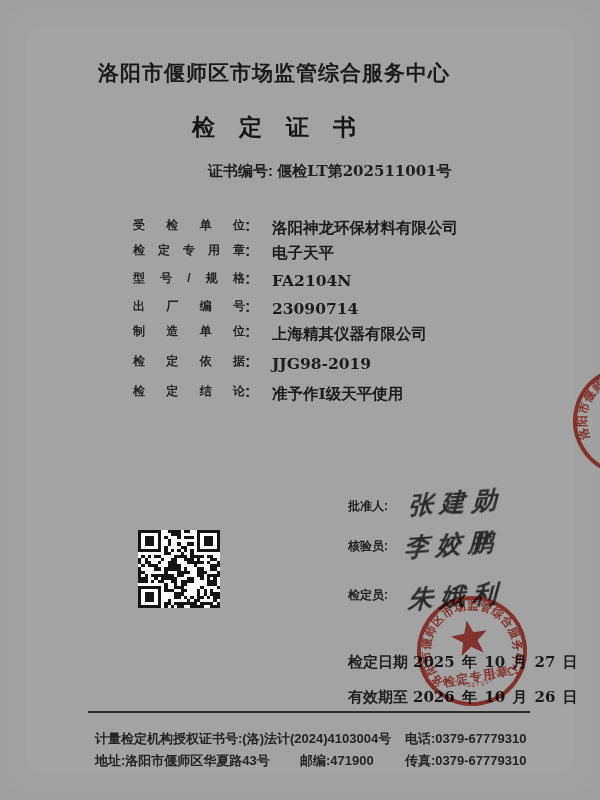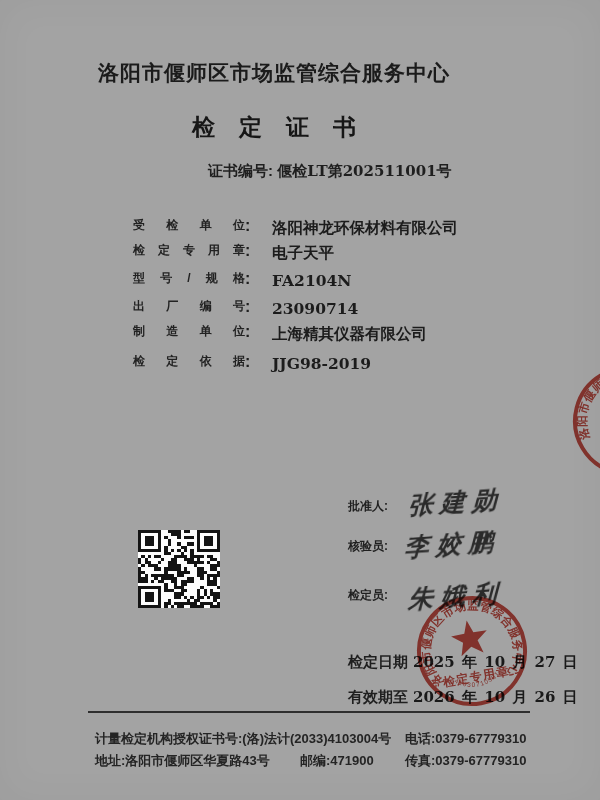--- a/index.html
+++ b/index.html
@@ -99,20 +99,24 @@
     <span class="flabel">出厂编号</span><span class="fcolon">:</span>
     <span class="fvalue">23090714</span>
   </div>
   <div class="frow" style="top:323px">
     <span class="flabel">制造单位</span><span class="fcolon">:</span>
     <span class="fvalue">上海精其仪器有限公司</span>
   </div>
   <div class="frow" style="top:353px">
     <span class="flabel">检定依据</span><span class="fcolon">:</span>
     <span class="fvalue">JJG98-2019</span>
+  </div>
+  <div class="frow" style="top:383px">
+    <span class="flabel">检定结论</span><span class="fcolon">:</span>
+    <span class="fvalue">准予作I级天平使用</span>
   </div>
 
   <div class="slabel" style="top:498px">批准人:</div>
   <div class="signame" style="left:408px; top:486px">张建勋</div>
 
   <div class="slabel" style="top:538px">核验员:</div>
   <div class="signame" style="left:404px; top:528px">李姣鹏</div>
 
   <div class="slabel" style="top:587px">检定员:</div>
   <div class="signame" style="left:408px; top:580px">朱娥利</div>
@@ -372,21 +376,21 @@
     <defs>
       <path id="ringArc2" d="M 41.9 100.9 A 42 42 0 1 1 108.1 100.9" fill="none"></path>
     </defs>
     <text class="ring"><textPath href="#ringArc2">洛阳市偃师区市场监管综合服务中心</textPath></text>
     <polygon points="75,44 79.6,56.7 93.1,57.1 82.4,65.4 86.2,78.4 75,70.8 63.8,78.4 67.6,65.4 56.9,57.1 70.4,56.7"></polygon>
   </svg>
 
   <div class="abs rule"></div>
 
   <div class="fline" style="left:95px; top:730px">
-    <span>计量检定机构授权证书号:</span><span>(洛)法计(2033)4103004号</span>
+    <span>计量检定机构授权证书号:</span><span>(洛)法计(2024)4103004号</span>
   </div>
   <div class="fline" style="left:405px; top:730px">
     <span>电话:</span><span>0379-67779310</span>
   </div>
 
   <div class="fline" style="left:95px; top:752px">
     <span>地址:</span><span>洛阳市偃师区华夏路43号</span>
   </div>
   <div class="fline" style="left:300px; top:752px">
     <span>邮编:</span><span>471900</span>

